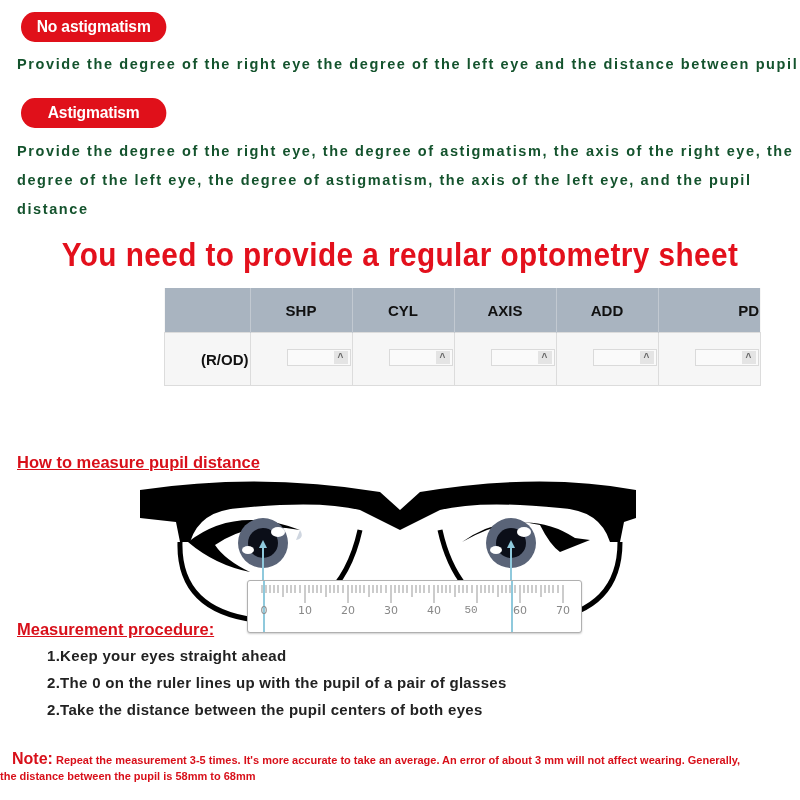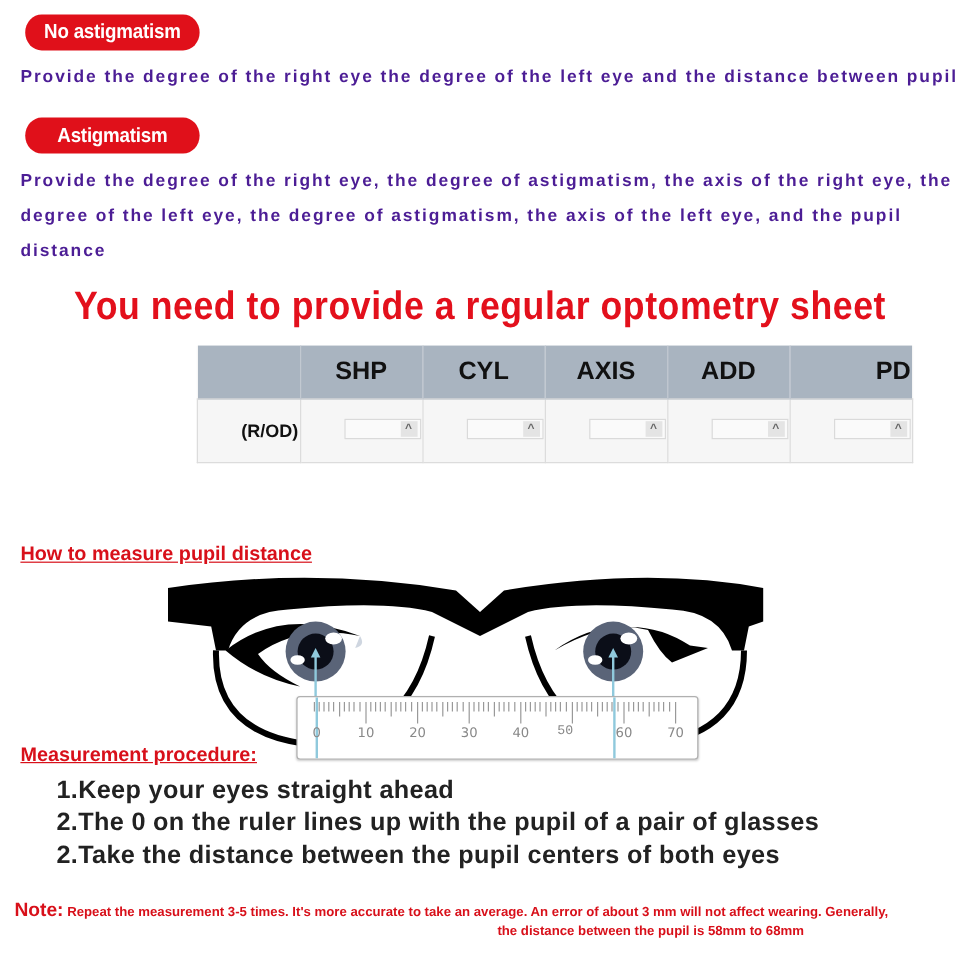--- a/index.html
+++ b/index.html
@@ -1,27 +1,27 @@
 <!DOCTYPE html>
 <html><head>
 <meta charset="utf-8">
 <style>
   html, body { margin:0; padding:0; background:#ffffff; }
   body { width:800px; height:800px; position:relative; overflow:hidden; font-family:"Liberation Sans", sans-serif; }
   .abs { position:absolute; }
   .pill { position:absolute; left:21px; width:158px; height:30px; background:#e0101a; border-radius:16px; color:#fff; font-weight:bold; font-size:17px; display:flex; align-items:center; justify-content:center; letter-spacing:-0.2px; font-family:"Liberation Sans", sans-serif; transform:scaleX(0.92); transform-origin:left center; }
-  .body-text { position:absolute; left:17px; color:#4c1d95; font-weight:bold; font-size:14.5px; letter-spacing:1.6px; line-height:29px; white-space:nowrap; }
+  .body-text { position:absolute; left:17px; color:#14532d; font-weight:bold; font-size:14.5px; letter-spacing:1.6px; line-height:29px; white-space:nowrap; }
   .headline { position:absolute; left:0; width:800px; top:236px; text-align:center; color:#e3101c; font-weight:bold; font-size:33px; letter-spacing:0.5px; transform:scaleX(0.9); transform-origin:center; }
   .table { position:absolute; left:164px; top:288px; width:474px; border-collapse:collapse; background:#f6f6f6; }
-  .table th { background:#a9b4c0; height:42px; font-size:21px; font-weight:bold; color:#111; border-right:1px solid #c2c9d1; }
+  .table th { background:#a9b4c0; height:42px; font-size:15px; font-weight:bold; color:#111; border-right:1px solid #c2c9d1; }
   .table td { height:50px; border:1px solid #dcdcdc; text-align:center; font-size:15px; font-weight:bold; color:#111;padding-left:36px; }
   .spin { display:inline-flex; align-items:center; width:62px; height:15px; border:1px solid #dadada; background:#fafafa; position:relative; }
   .spin .arrow { position:absolute; right:2px; top:1px; width:14px; height:13px; background:#e4e4e4; color:#666; font-size:10px; line-height:13px; text-align:center; }
   .red-heading { position:absolute; left:17px; color:#d8101a; font-weight:bold; font-size:16.5px;text-decoration:underline; }
-  .step { position:absolute; left:47px; color:#222; font-weight:bold; font-size:21px; letter-spacing:0.3px; }
+  .step { position:absolute; left:47px; color:#222; font-weight:bold; font-size:15px; letter-spacing:0.3px; }
   .note { position:absolute; color:#d8101a; font-weight:bold; font-size:11px; white-space:nowrap; }
   .ruler { position:absolute; left:247px; top:580px; width:333px; height:51px; background:#ffffff; border:1.5px solid #b0b0b0; border-radius:3px; box-shadow:0 1px 2px rgba(0,0,0,0.2); }
   .ruler-label { position:absolute; top:23px; font-size:11px; color:#888; font-family:"DejaVu Sans", sans-serif; transform:translateX(-50%); }
 </style>
 </head>
 <body>
 
 <div class="pill" style="top:12px;">
   <span>No astigmatism</span>
 </div>
@@ -191,13 +191,13 @@
 
 <div class="red-heading" style="top:620px;">Measurement procedure:</div>
 <div class="step" style="top:647px;">1.Keep your eyes straight ahead</div>
 <div class="step" style="top:674px;">2.The 0 on the ruler lines up with the pupil of a pair of glasses</div>
 <div class="step" style="top:701px;">2.Take the distance between the pupil centers of both eyes</div>
 
 <div class="note" style="left:12px; top:750px;">
   <span style="font-size:16px;">Note:</span>
   <span>Repeat the measurement 3-5 times.  It's more accurate to take an average.  An error of about 3 mm will not affect wearing.  Generally,</span>
 </div>
-<div class="note" style="left:0; width:670px; text-align:right; top:770px;">the distance between the pupil is 58mm to 68mm</div>
+<div class="note" style="left:0; width:670px; text-align:left; top:770px;">the distance between the pupil is 58mm to 68mm</div>
 
 </body></html>

